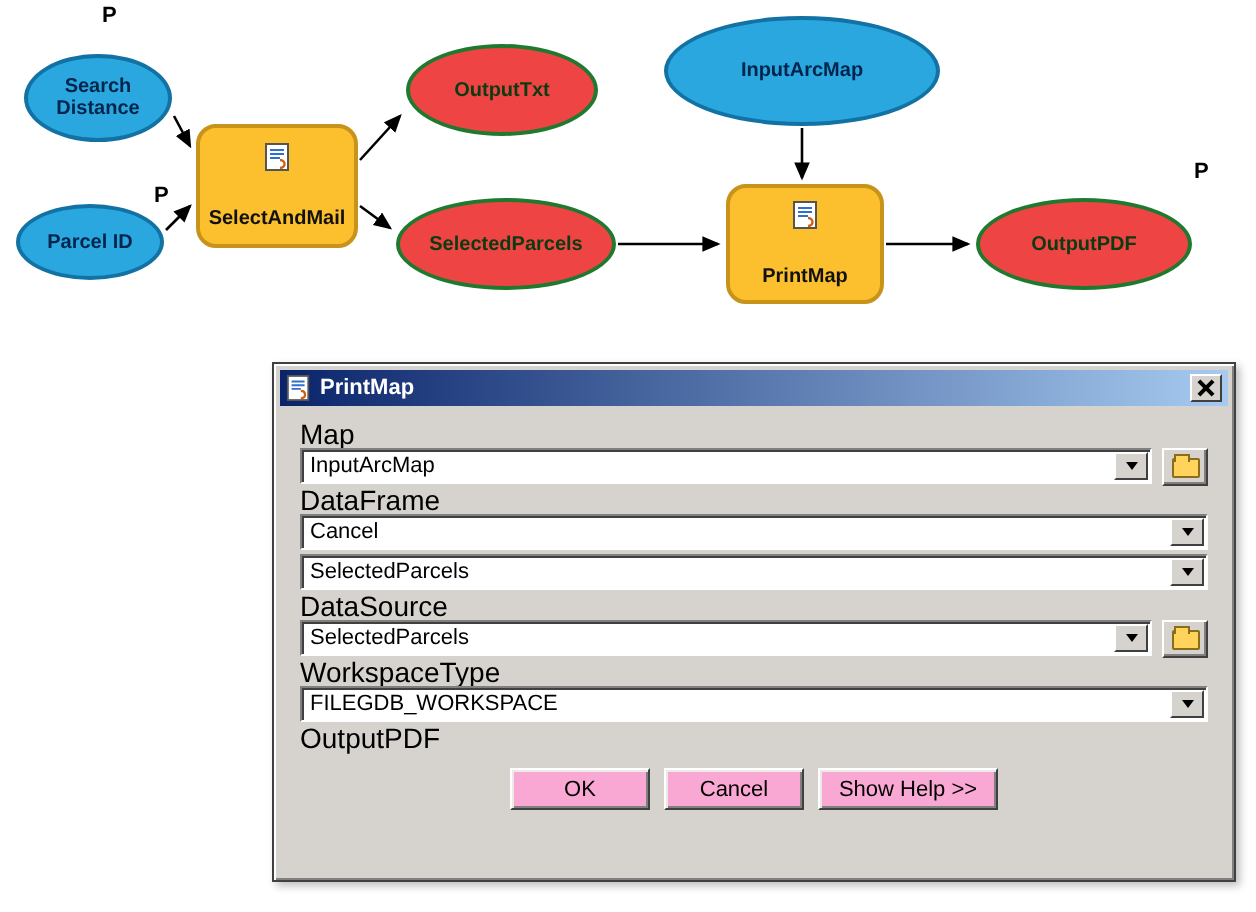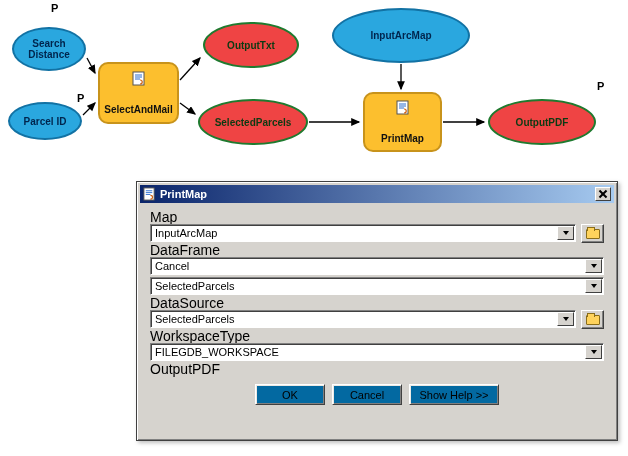--- a/index.html
+++ b/index.html
@@ -61,21 +61,21 @@
           border-right:3px solid transparent;border-top:4px solid #000;}
   .browse-btn{width:23px;height:19px;background:#d6d3ce;border:1px solid;
           border-color:#fff #404040 #404040 #fff;box-shadow:inset -1px -1px 0 #808080;
           display:flex;align-items:center;justify-content:center;cursor:pointer;flex:0 0 auto;}
   .folder-icon{width:14px;height:10px;background:#ffd35c;border:1px solid #8a6d1a;
           border-radius:1px;position:relative;margin-top:2px;}
   .folder-icon::before{content:"";position:absolute;top:-3px;left:0;width:6px;height:3px;
           background:#ffd35c;border:1px solid #8a6d1a;border-bottom:none;}
 
   .btn-row{display:flex;justify-content:center;gap:7px;margin-top:9px;}
-  .btn{height:21px;background:#0369a1;border:1px solid;border-color:#fff #404040 #404040 #fff;
+  .btn{height:21px;background:#f9a8d4;border:1px solid;border-color:#fff #404040 #404040 #fff;
        box-shadow:inset 1px 1px 0 #eceae5,inset -1px -1px 0 #808080;font-size:11px;
        font-family:"Liberation Sans",sans-serif;color:#000;cursor:pointer;}
   .btn-std{width:70px;}
   .btn-help{width:90px;}
   .tool-icon{display:block;}
 </style>
 </head>
 <body>
 
 <div class="canvas">

